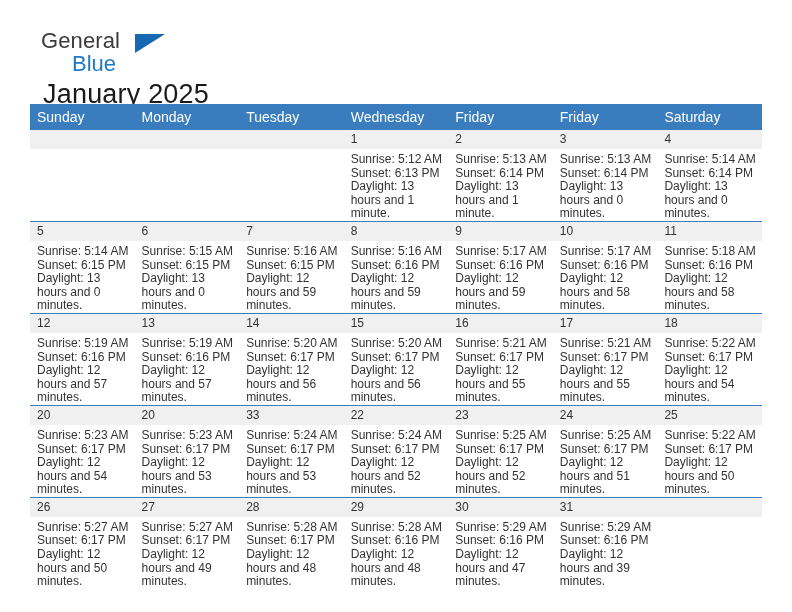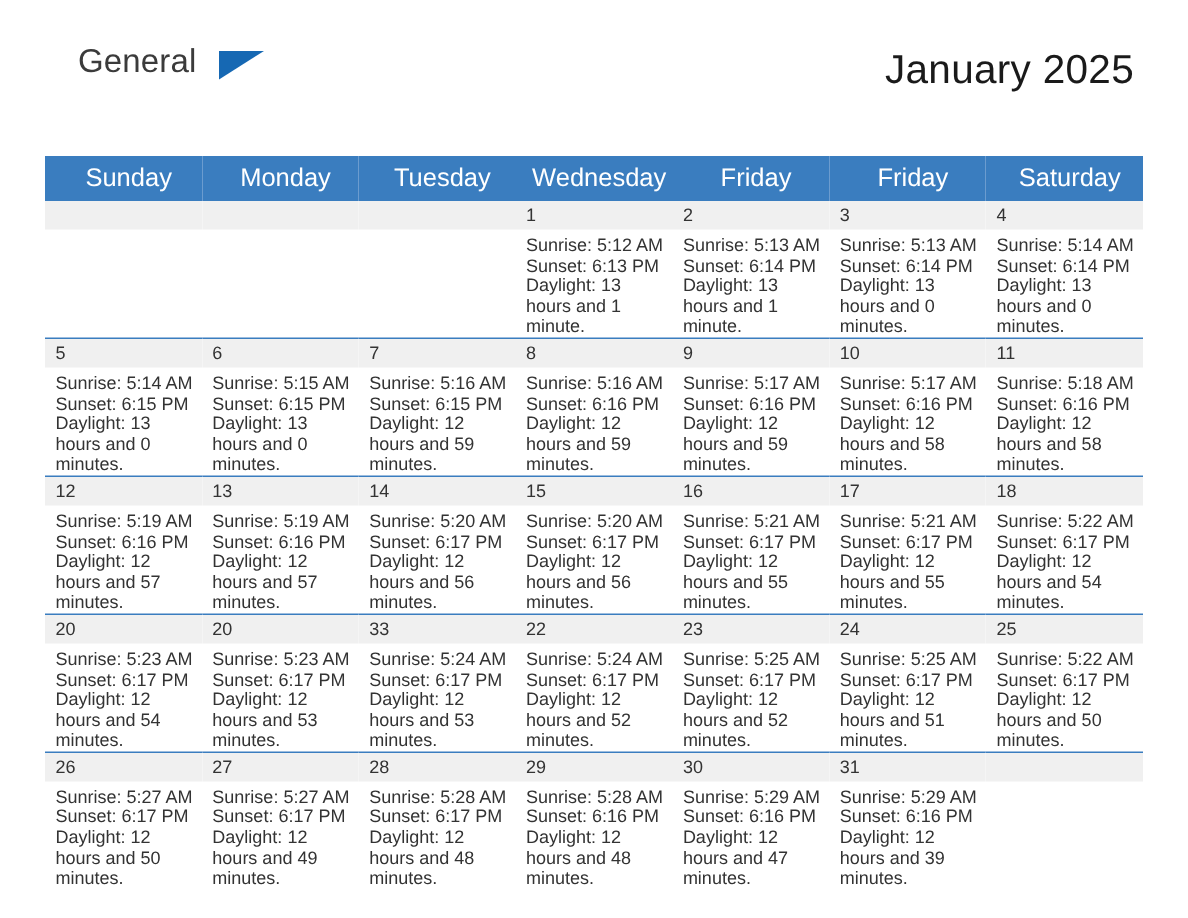--- a/index.html
+++ b/index.html
@@ -12,27 +12,28 @@
   .page {
     position: relative;
     width: 792px;
     height: 612px;
     background: #ffffff;
   }
 
   
   .header {
     position: absolute;
-    left: 18px; right: 0;
+    left: 7px; right: 0;
     top: 28px;
     height: 70px;
     display: flex;
     justify-content: space-between;
     align-items: flex-start;
     padding: 0 36px;
+    flex-direction: column;
   }
 
   .logo {
     position: relative;
     width: 120px;
     height: 56px;
     margin-left: -2px;
   }
   .logo-general {
     font-size: 22px;
@@ -82,23 +83,23 @@
     position: absolute;
     left: 30px;
     top: 104px;
     width: 732px;
     border-collapse: collapse;
     table-layout: fixed;
   }
   .calendar th {
     background: #3a7dbf;
     color: #ffffff;
-    font-size: 17px;
+    font-size: 14px;
     font-weight: normal;
-    text-align: center;
+    text-align: left;
     padding: 5px 0 5px 7px;
     height: 22px;
   }
   .calendar td {
     width: 104.57px;
     vertical-align: top;
     padding: 0;
     border-top: 1.5px solid #3a7dbf;
     height: 90px;
     background: #ffffff;
@@ -129,20 +130,21 @@
 </style>
 </head>
 <body>
 
 <div class="page">
 
   <div class="header">
     <div class="logo">
       <span class="logo-general">General</span>
       <span class="logo-tri"></span>
+      <span class="logo-blue">Blue</span>
     </div>
     <div class="title-block">
       <div class="cal-title">January 2025</div>
     </div>
   </div>
 
   <table class="calendar">
     <thead>
       <tr id="hdr-row">
           <th>Sunday</th>

